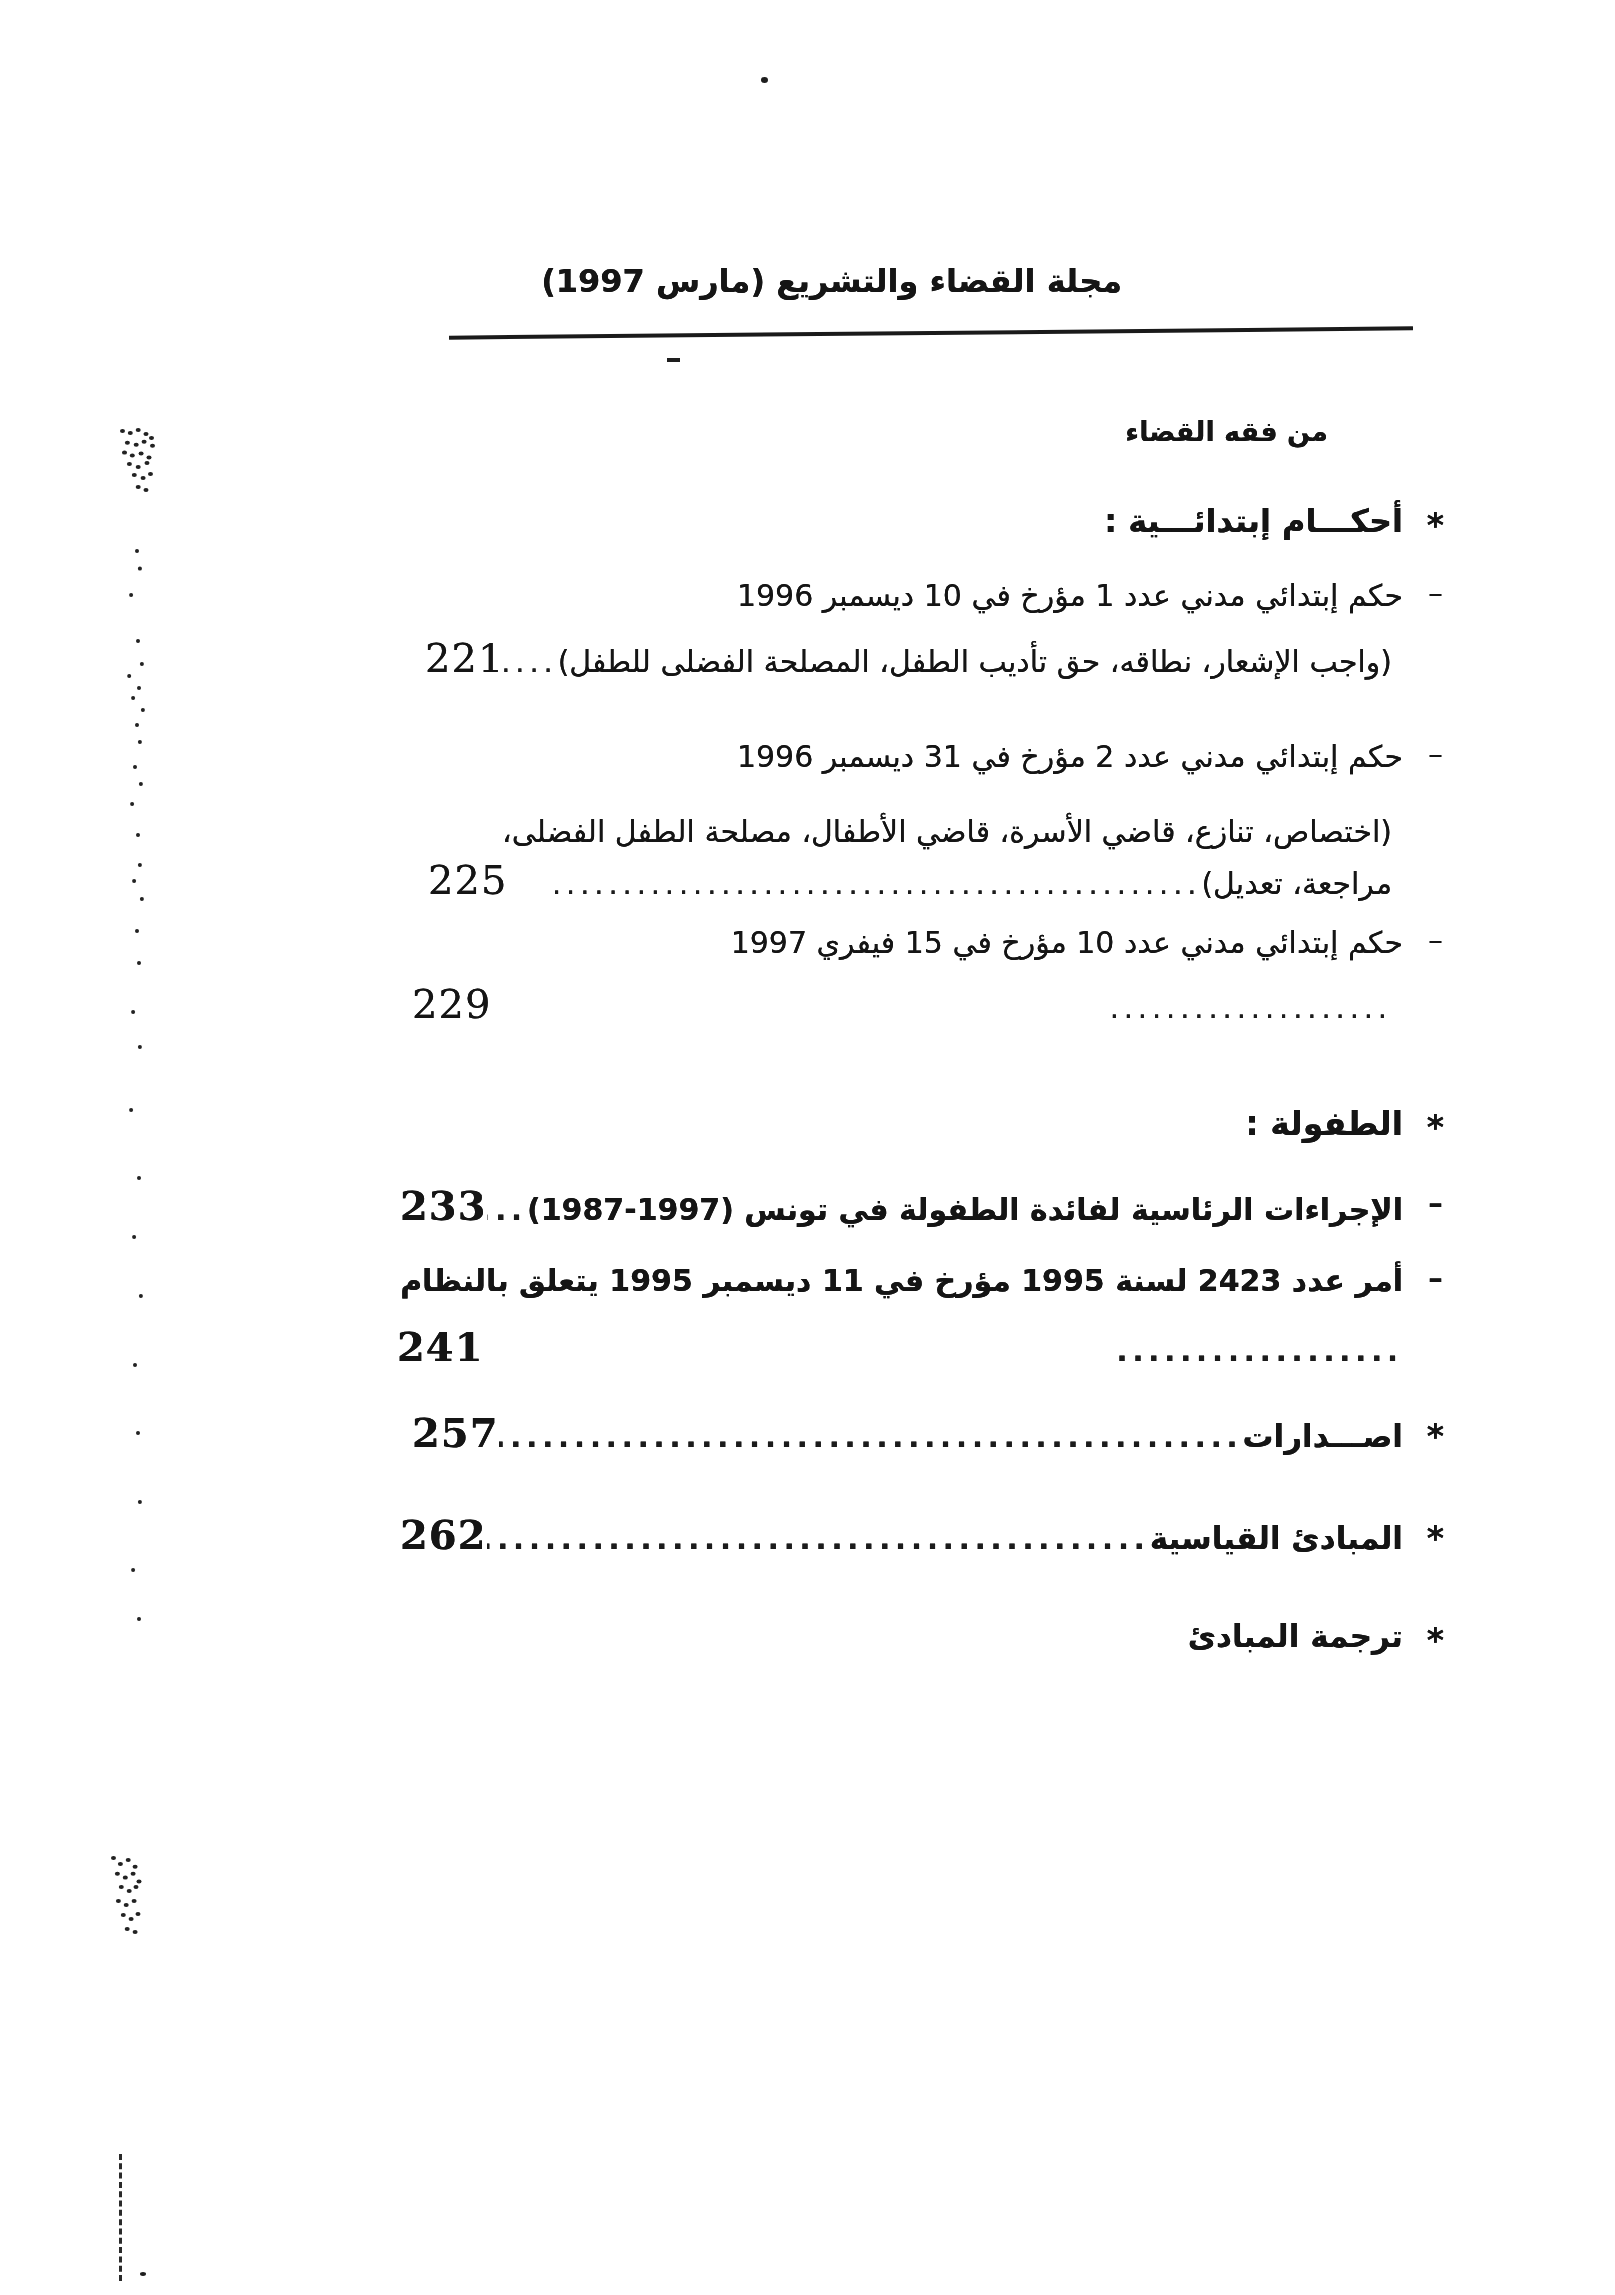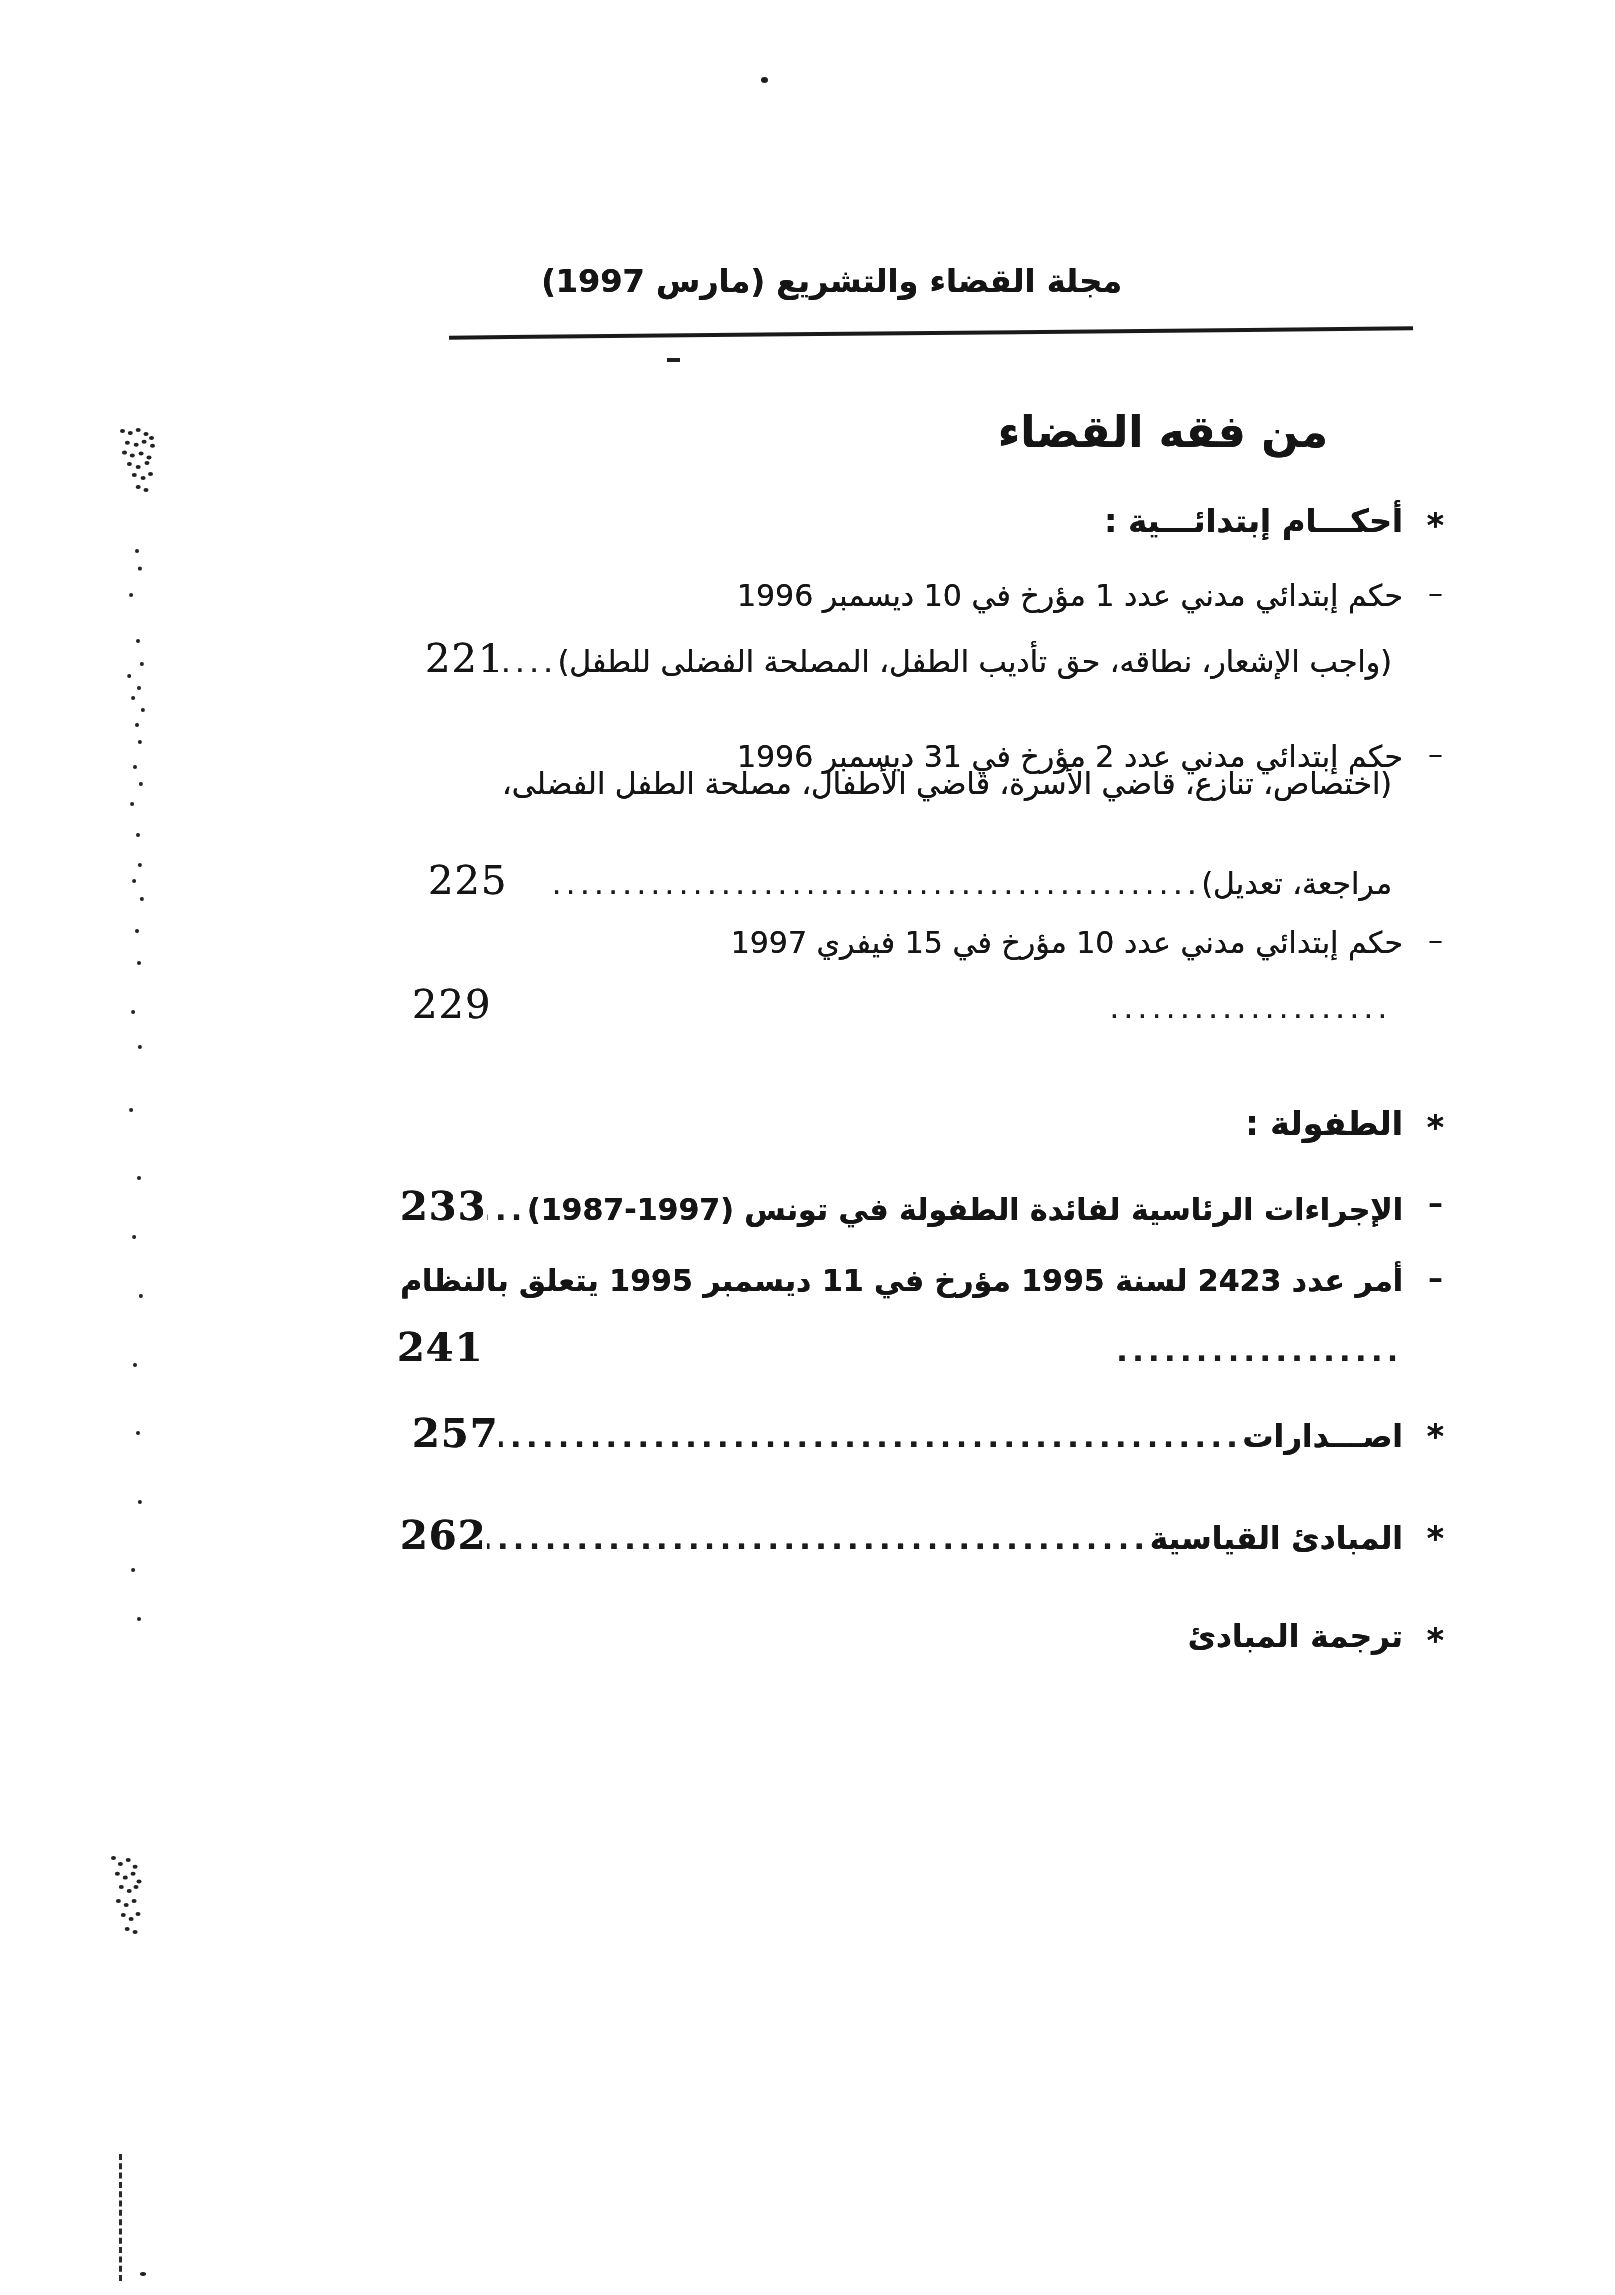--- a/index.html
+++ b/index.html
@@ -15,21 +15,21 @@
               font-size:29px;color:#1b1b1b;}
   .line .pg{flex:0 0 auto;margin-right:auto;direction:ltr;
             font-family:"DejaVu Serif",serif;font-size:40px;letter-spacing:1px;}
   .b{font-weight:bold;}
   .bullet{position:absolute;right:-49px;top:0;width:33px;text-align:center;}
   .bullet.star{font-size:33px;top:3.9px;}
   .bullet.dash{font-size:29px;top:-2px;}
   .hdr{position:absolute;top:258px;right:493px;font-size:32px;font-weight:bold;line-height:47px;}
   .rule{position:absolute;left:449px;top:331px;width:964px;height:3.9px;background:#1a1a1a;
         transform:rotate(-0.55deg);}
-  .sect-title{font-size:44px;}
+  .sect-title{font-size:27px;}
   .art{position:absolute;background:#1e1e1e;}
   .dot-art{border-radius:50%;}
   .noise{position:absolute;background:#222;border-radius:50%;}
   #noise-blob-top{left:120px;top:429px;width:4.9px;height:3.9px;
     box-shadow:7.8px 2px 0 #222,15.7px -1px 0 #222,23.5px 2.9px 0 #222,29px 6.9px 0 #222,
       4.9px 11.8px 0 #222,13.7px 13.7px 0 #222,21.6px 10.8px 0 #222,30px 14.7px 0 #222,
       2px 21.6px 0 #222,9.8px 24.5px 0 #222,18.6px 22.5px 0 #222,26.5px 26.5px 0 #222,
       6.9px 33px 0 #222,15.7px 36px 0 #222,24.5px 32px 0 #222,11.8px 44px 0 #222,
       20.6px 47px 0 #222,28px 43px 0 #222,15.7px 56px 0 #222,23.5px 59px 0 #222;}
   #noise-specks{left:135px;top:549px;width:3.9px;height:3.9px;
@@ -82,21 +82,21 @@
   <div class="line" style="top:637px;right:223px;left:425px;">
     <span class="t">(واجب الإشعار، نطاقه، حق تأديب الطفل، المصلحة الفضلى للطفل)</span>
     <span class="dots">.......</span>
     <span class="pg">221</span>
   </div>
 
   <div class="line" style="top:735px;right:212px;">
     <span class="bullet dash">–</span>
     <span class="t">حكم إبتدائي مدني عدد 2 مؤرخ في 31 ديسمبر 1996</span>
   </div>
-  <div class="line" style="top:762px;right:223px;align-items:center;">
+  <div class="line" style="top:810px;right:223px;align-items:center;">
     <span class="t">(اختصاص، تنازع، قاضي الأسرة، قاضي الأطفال، مصلحة الطفل الفضلى،</span>
   </div>
   <div class="line" style="top:859px;right:223px;left:428px;">
     <span class="t">مراجعة، تعديل)</span>
     <span class="dots">..............................................</span>
     <span class="pg">225</span>
   </div>
 
   <div class="line" style="top:921px;right:212px;">
     <span class="bullet dash">–</span>

